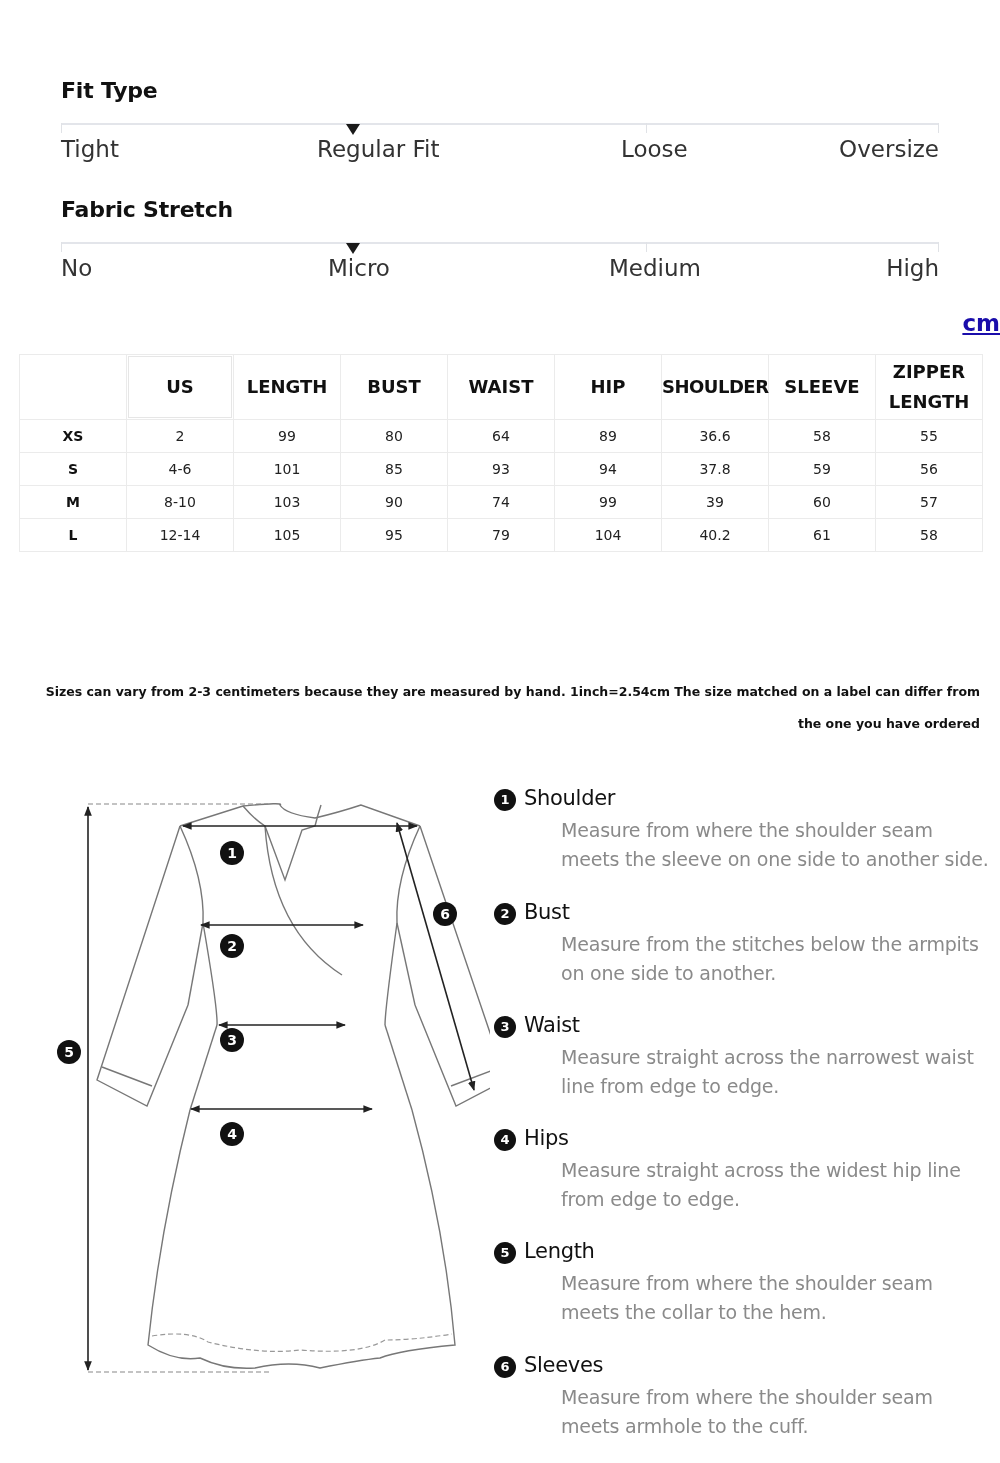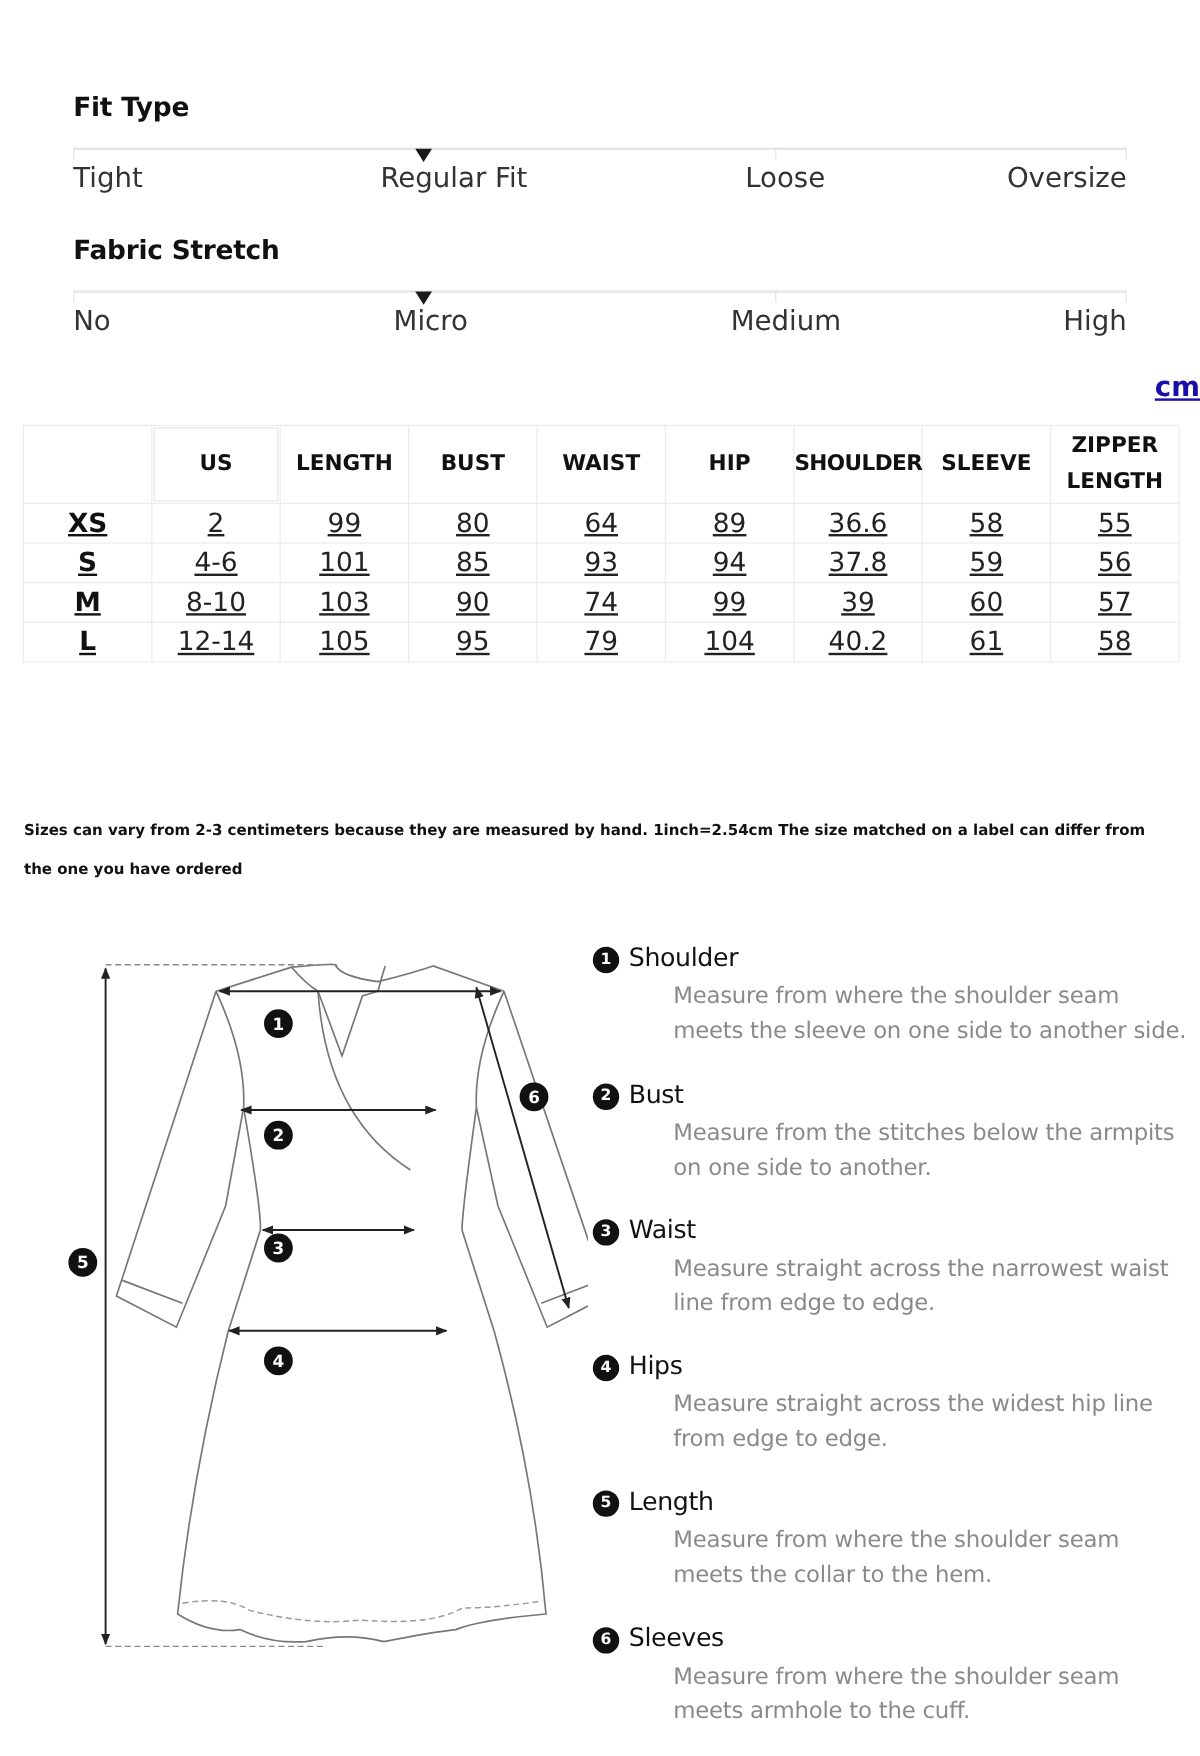--- a/index.html
+++ b/index.html
@@ -15,26 +15,26 @@
   .scale-label { position: absolute; font-size: 23px; color: #333; white-space: nowrap; }
 
   
   .unit { position: absolute; left: 0; width: 1000px; top: 310px; text-align: right; }
   .unit a { color: #1a0dab; font-weight: bold; font-size: 23px; text-decoration: underline; }
 
   
   table.size { position: absolute; left: 19px; top: 354px; border-collapse: collapse; table-layout: fixed; width: 963px; }
   table.size td, table.size th { border: 1px solid #ebebeb; text-align: center; padding: 0; }
   table.size th { height: 64px; font-weight: bold; font-size: 18px; color: #111; line-height: 30px; }
-  table.size td { height: 32px; font-size: 22px; color: #222; text-decoration: underline; }
+  table.size td { height: 32px; font-size: 14px; color: #222; }
   table.size td.rowhead { font-weight: bold; color: #111; }
   th .inner-box { display: block; margin: 1px; border: 1px solid #e6e6e6; height: 60px; line-height: 60px; }
 
   
-  .note { position: absolute; left: 20px; width: 960px; top: 676px; text-align: left; font-size: 12.5px; font-weight: bold; line-height: 32px; color: #111; }
+  .note { position: absolute; left: 20px; width: 960px; top: 676px; text-align: right; font-size: 12.5px; font-weight: bold; line-height: 32px; color: #111; }
 
   
   svg.dress { position: absolute; left: 40px; top: 780px; }
 
   
   .legend { position: absolute; left: 494px; width: 460px; }
   .legend-item { position: absolute; left: 0; }
   .legend-badge { position: absolute; left: 0; top: 3px; width: 22px; height: 22px; border-radius: 50%; background: #111; color: #fff; font-size: 13px; font-weight: bold; text-align: center; line-height: 22px; font-family: "DejaVu Sans", sans-serif; }
   .legend-title { position: absolute; left: 30px; top: 0; font-size: 21px; color: #111; white-space: nowrap; letter-spacing: -0.3px; }
   .legend-desc { position: absolute; left: 30px; top: 30px; width: 430px; font-size: 19px; line-height: 28.5px; color: #8a8a8a; letter-spacing: -0.2px; margin-left: 37px; }

